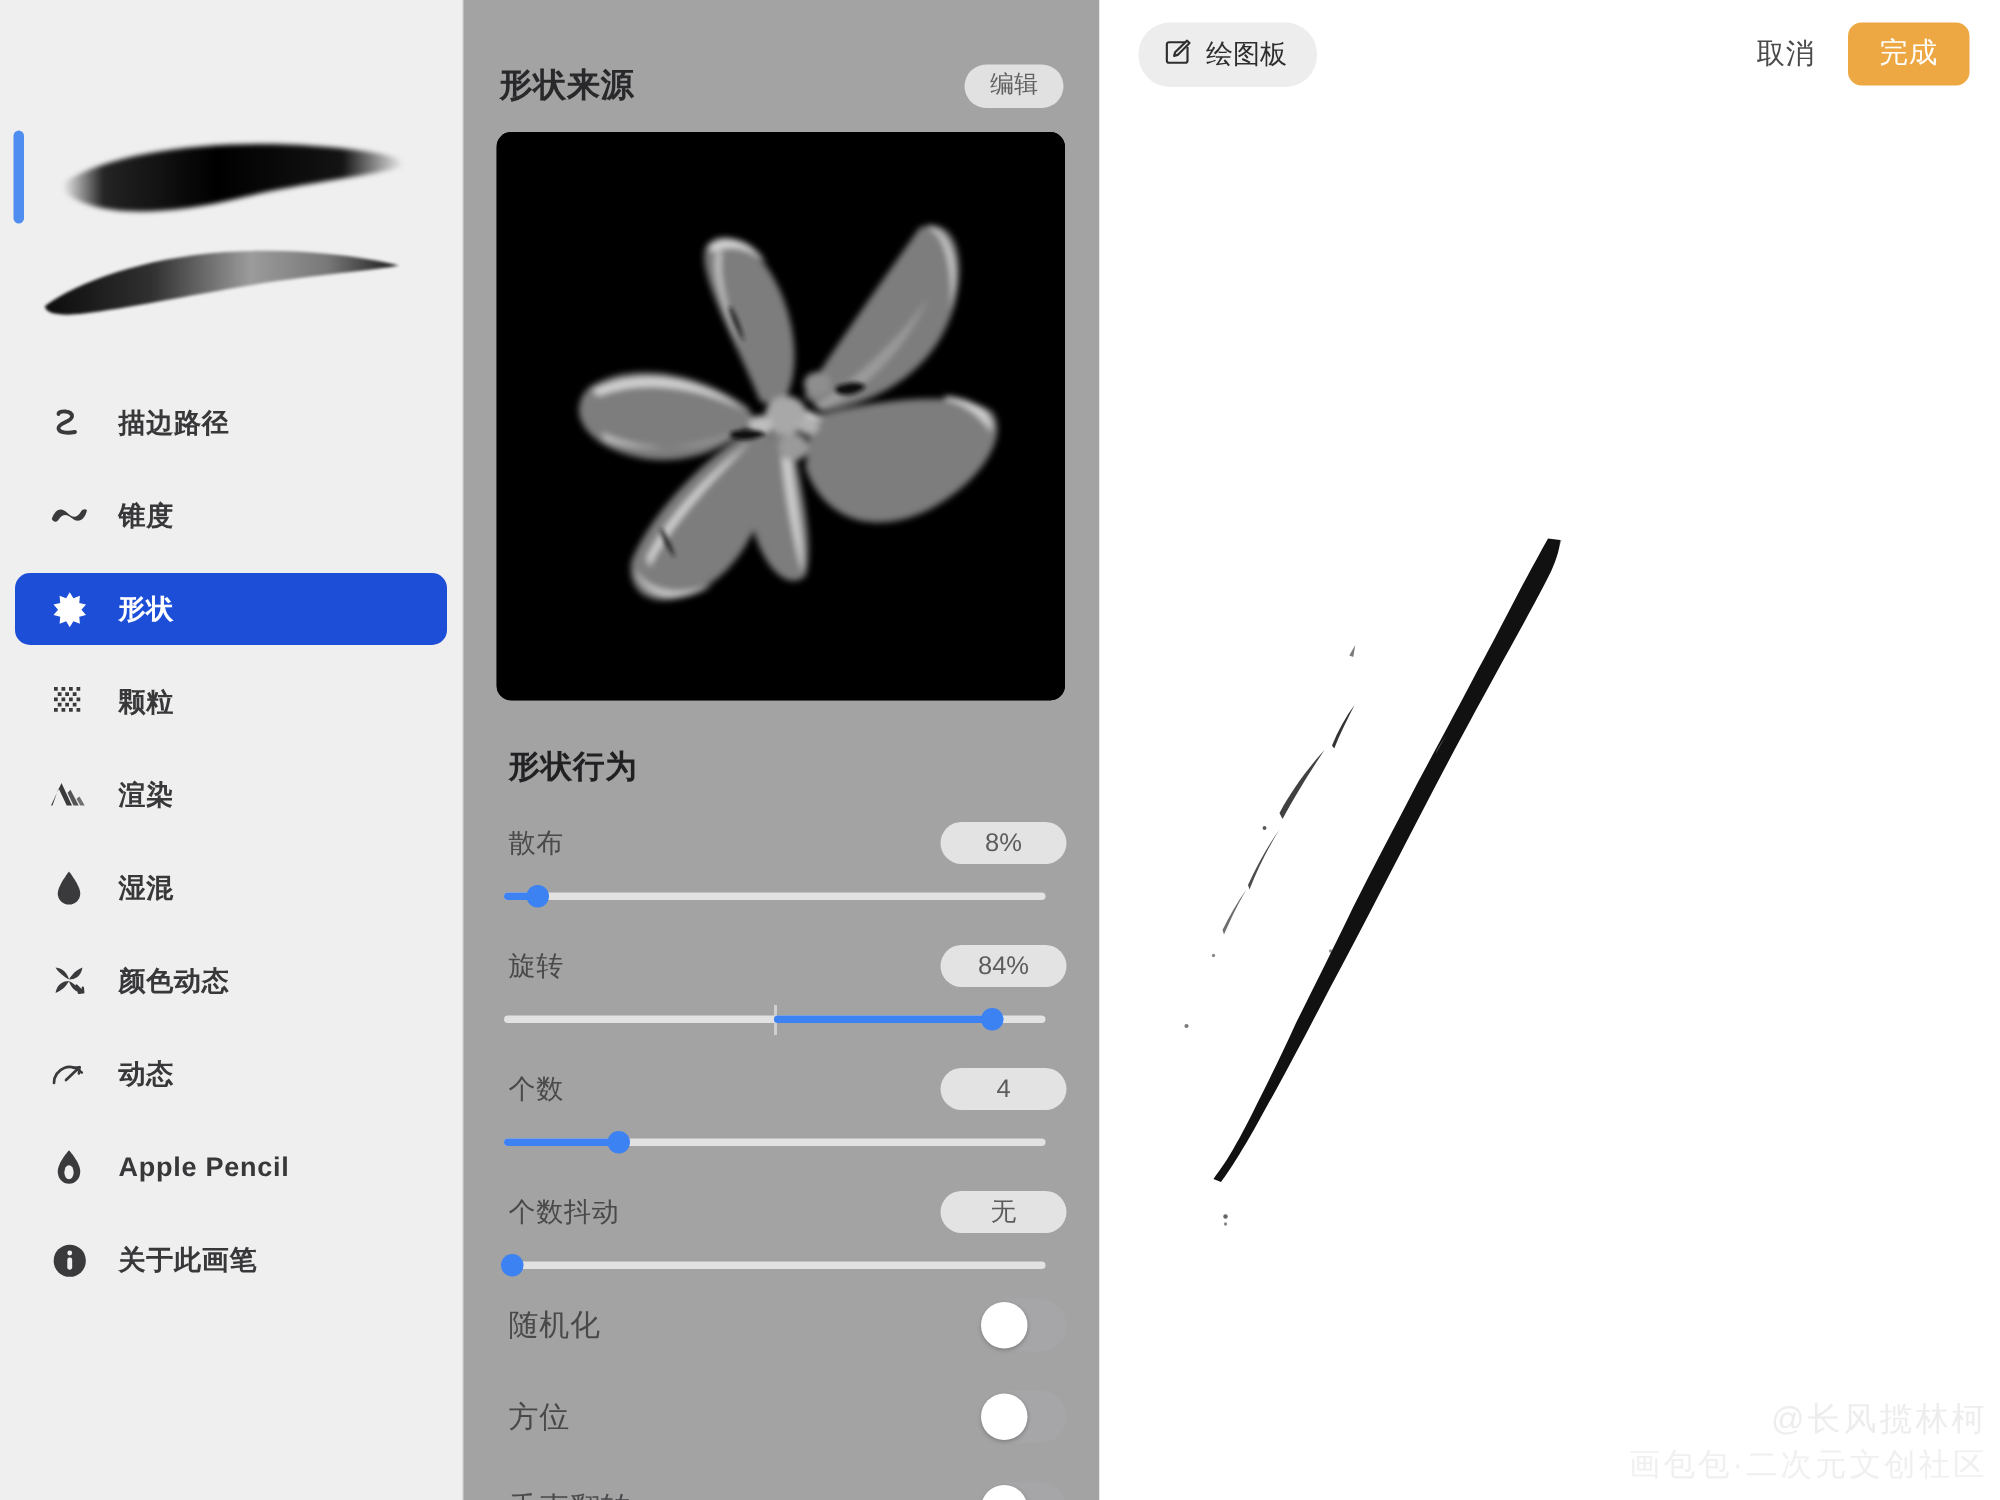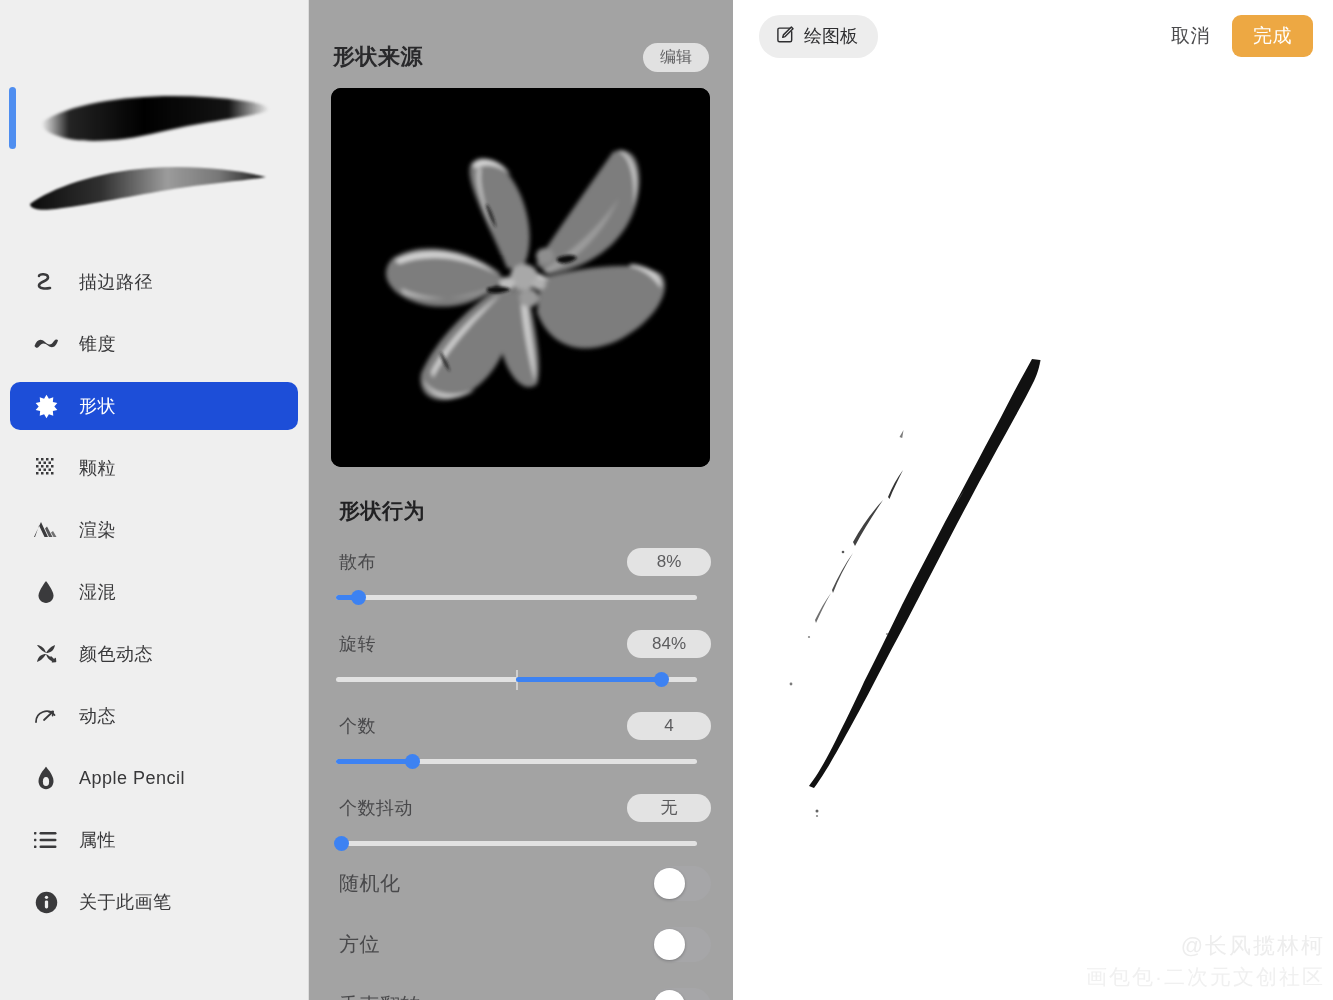--- a/index.html
+++ b/index.html
@@ -48,20 +48,21 @@
 
   .nav { position: absolute; left: 0; top: 258px; width: 308px; }
   .nav-item {
     position: relative;
     display: flex;
     align-items: center;
     height: 48px;
     margin: 0 10px 14px 10px;
     padding-left: 21px;
     border-radius: 10px;
+    font-weight: bold;
   }
   .nav-item.active { background: #1d4ed8; }
   .nav-icon {
     width: 30px; height: 30px;
     display: flex; align-items: center; justify-content: center;
     flex: 0 0 30px;
     color: #3a3a3c;
   }
   .nav-item.active .nav-icon { color: #ffffff; }
   .nav-label {
@@ -411,33 +412,20 @@
       <div class="nav-item">
         <span class="nav-icon">
           <svg width="22" height="24" viewBox="0 0 22 24" fill="currentColor">
             <path d="M11 0.8 C11 0.8 18.5 9 18.5 15 C18.5 19.8 15.2 23.2 11 23.2 C6.8 23.2 3.5 19.8 3.5 15 C3.5 9 11 0.8 11 0.8 Z"></path>
             <ellipse cx="11" cy="15.5" rx="3.1" ry="4.6" fill="#efefef"></ellipse>
           </svg>
         </span>
         <span class="nav-label">Apple Pencil</span>
       </div>
 
-      <div class="nav-item">
-        <span class="nav-icon">
-          <svg width="24" height="20" viewBox="0 0 24 20" fill="currentColor">
-            <rect x="0" y="2" width="2.4" height="2.4" rx="0.6"></rect>
-            <rect x="0" y="8.8" width="2.4" height="2.4" rx="0.6"></rect>
-            <rect x="0" y="15.6" width="2.4" height="2.4" rx="0.6"></rect>
-            <rect x="5.5" y="2" width="17" height="2.4" rx="1.2"></rect>
-            <rect x="5.5" y="8.8" width="17" height="2.4" rx="1.2"></rect>
-            <rect x="5.5" y="15.6" width="17" height="2.4" rx="1.2"></rect>
-          </svg>
-        </span>
-        <span class="nav-label">属性</span>
-      </div>
 
       <div class="nav-item">
         <span class="nav-icon">
           <svg width="23" height="23" viewBox="0 0 24 24" fill="currentColor">
             <circle cx="12" cy="12" r="11.2"></circle>
             <circle cx="12" cy="6.6" r="1.7" fill="#efefef"></circle>
             <rect x="10.3" y="9.8" width="3.4" height="8.4" rx="1.5" fill="#efefef"></rect>
           </svg>
         </span>
         <span class="nav-label">关于此画笔</span>

